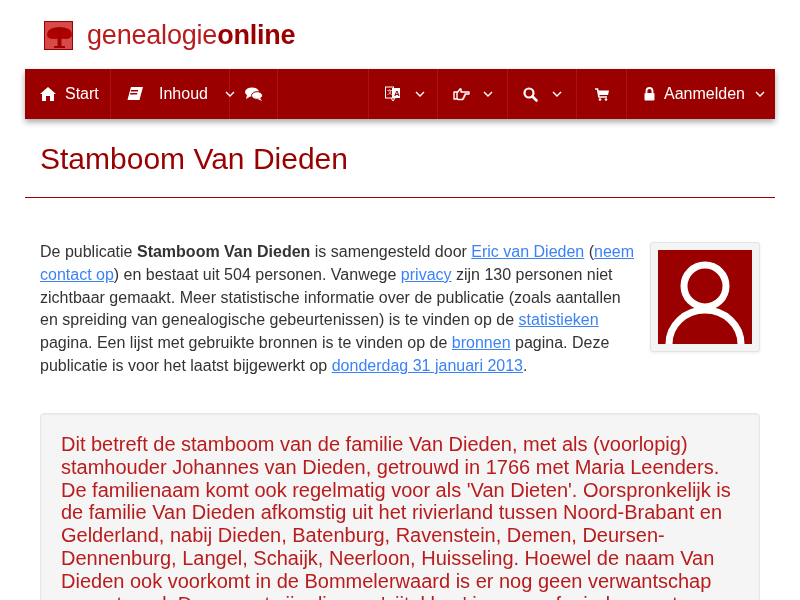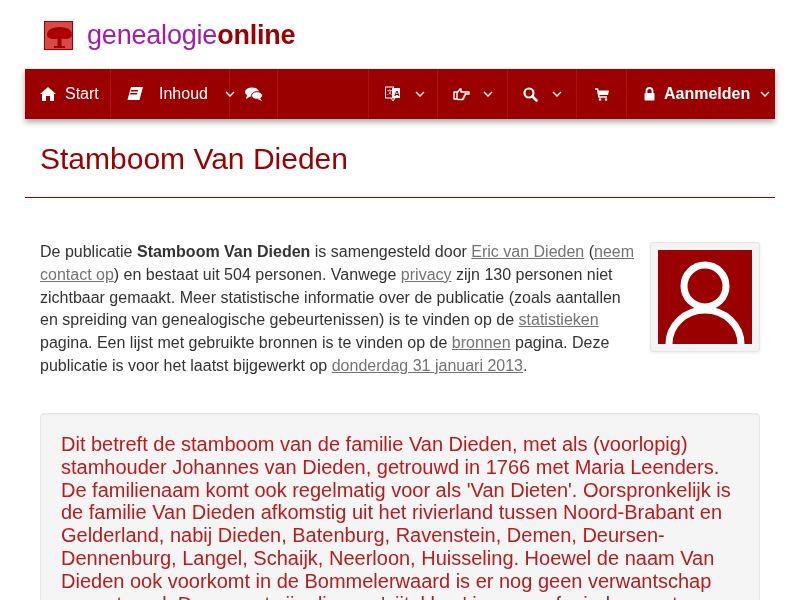--- a/index.html
+++ b/index.html
@@ -3,38 +3,38 @@
   <meta charset="utf-8">
   <style>
     * { box-sizing: border-box; margin: 0; padding: 0; }
     html, body { width: 800px; height: 600px; overflow: hidden; background: #ffffff; }
     body { font-family: "Liberation Sans", sans-serif; color: #333333; position: relative; }
 
     .brand { position: absolute; left: 44px; top: 18px; height: 34px; display: flex; align-items: center; }
     .brand-logo { width: 29px; height: 29px; border: 1px solid #9a0000; background: #c93a3a; position: relative; overflow: hidden; }
     .brand-logo svg { position: absolute; left: 0; top: 0; }
     .brand-name { margin-left: 14px; font-size: 27px; line-height: 34px; letter-spacing: -0.2px; }
-    .brand-name .gray { color: #a21caf; }
+    .brand-name .gray { color: #b91c1c; }
     .brand-name .red { color: #9a0000; font-weight: bold; text-align: center; }
 
     .navbar { position: absolute; left: 25px; top: 69px; width: 750px; height: 50px; background: #9a0000;
       box-shadow: 0 3px 6px rgba(0,0,0,0.35); }
     .nav-item { position: absolute; top: 0; height: 50px; display: flex; align-items: center; color: #ffffff;
       font-size: 16px; border-right: 1px solid #b01010; cursor: pointer; }
     .nav-item.rightb { border-right: none; border-left: 1px solid #b01010; }
     .nav-item .ico { display: inline-flex; align-items: center; justify-content: center; }
     .nav-item .lbl { margin-left: 9px; }
     .nav-item .chev { margin-left: 10px; display: inline-flex; }
 
     .page-title { position: absolute; left: 40px; top: 140px; font-size: 30px; color: #9a0000; font-weight: normal; line-height: 38px; }
     .title-rule { position: absolute; left: 25px; top: 197px; width: 750px; height: 1px; background: #9a0000; }
 
     .intro { position: absolute; left: 40px; top: 241px; width: 600px; font-size: 16px; line-height: 22.8px; color: #333333; }
     .intro b { color: #333333; }
-    .intro a { color: #737373; text-decoration: underline; }
+    .intro a { color: #3b82f6; text-decoration: underline; }
 
     .avatar-box { position: absolute; left: 650px; top: 242px; width: 110px; height: 110px; background: #f4f4f4;
       border: 1px solid #e4e4e4; border-radius: 3px; box-shadow: 0 1px 3px rgba(0,0,0,0.08); }
     .avatar-img { position: absolute; left: 7px; top: 7px; width: 94px; height: 94px; background: #9a0000; overflow: hidden; }
 
     .desc-well { position: absolute; left: 40px; top: 413px; width: 720px; height: 200px; background: #f5f5f5;
       border: 1px solid #e6e6e6; border-radius: 4px; box-shadow: inset 0 1px 1px rgba(0,0,0,0.04); }
     .desc-text { position: absolute; left: 20px; top: 19px; width: 680px; font-size: 20px; line-height: 22.8px; color: #b91c1c; }
   </style>
 </head>
@@ -143,21 +143,21 @@
     <span class="ico">
       <svg width="14" height="13" viewBox="0 0 14 13">
           <path d="M0 1 L2.5 1 L4 9 L12 9" fill="none" stroke="#fff" stroke-width="1.6"></path>
           <path d="M3 2.5 L14 2.5 L13 7 L4 7 Z" fill="#fff"></path>
           <circle cx="5" cy="11.5" r="1.3" fill="#fff"></circle>
           <circle cx="11" cy="11.5" r="1.3" fill="#fff"></circle>
         </svg>
     </span>
   </div>
 
-  <div class="nav-item rightb" style="left:601px; width:165px; padding-left:17px;font-weight:bold;">
+  <div class="nav-item rightb" style="left:601px; width:165px; padding-left:17px;">
     <span class="ico">
       <svg width="11" height="14" viewBox="0 0 11 14">
           <path d="M2.5 6 L2.5 4 A3 3 0 0 1 8.5 4 L8.5 6" fill="none" stroke="#fff" stroke-width="1.8"></path>
           <rect x="0.5" y="6" width="10" height="7.5" rx="1" fill="#fff"></rect>
         </svg>
     </span>
     <span class="lbl">Aanmelden</span>
     <span class="chev">
       <svg width="10" height="6" viewBox="0 0 10 6">
           <path d="M1 1 L5 5 L9 1" stroke="#fff" stroke-width="1.4" fill="none"></path>

